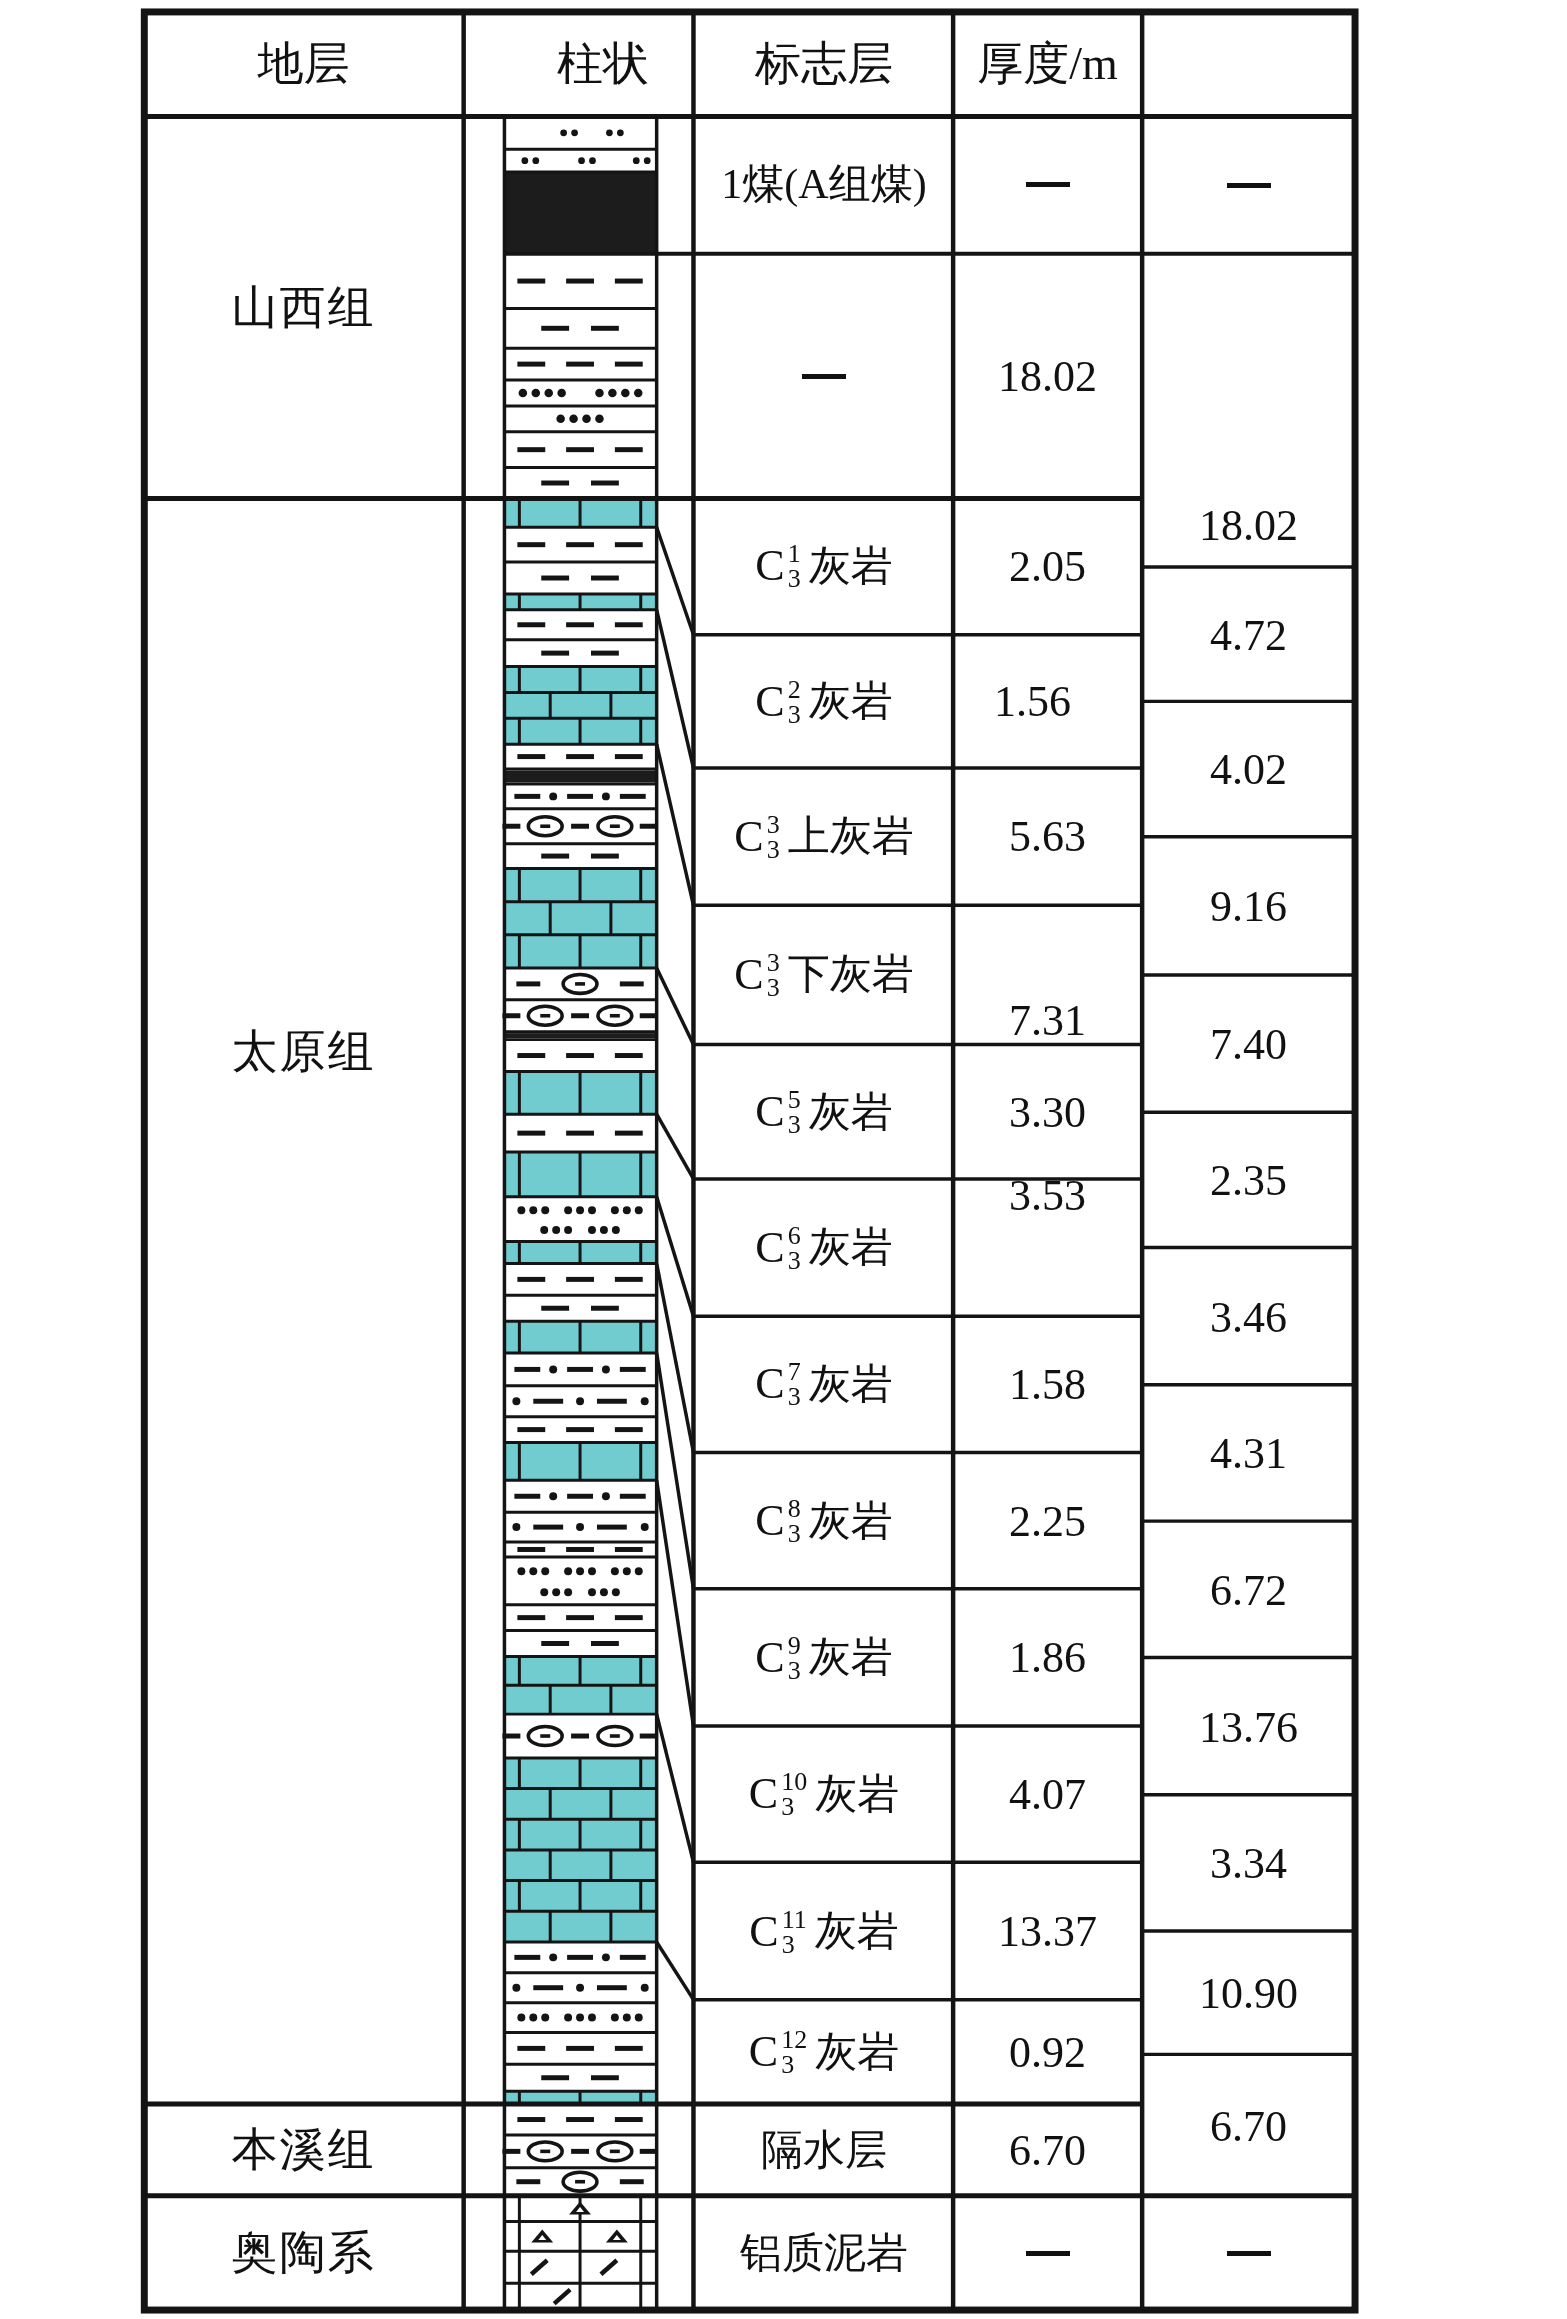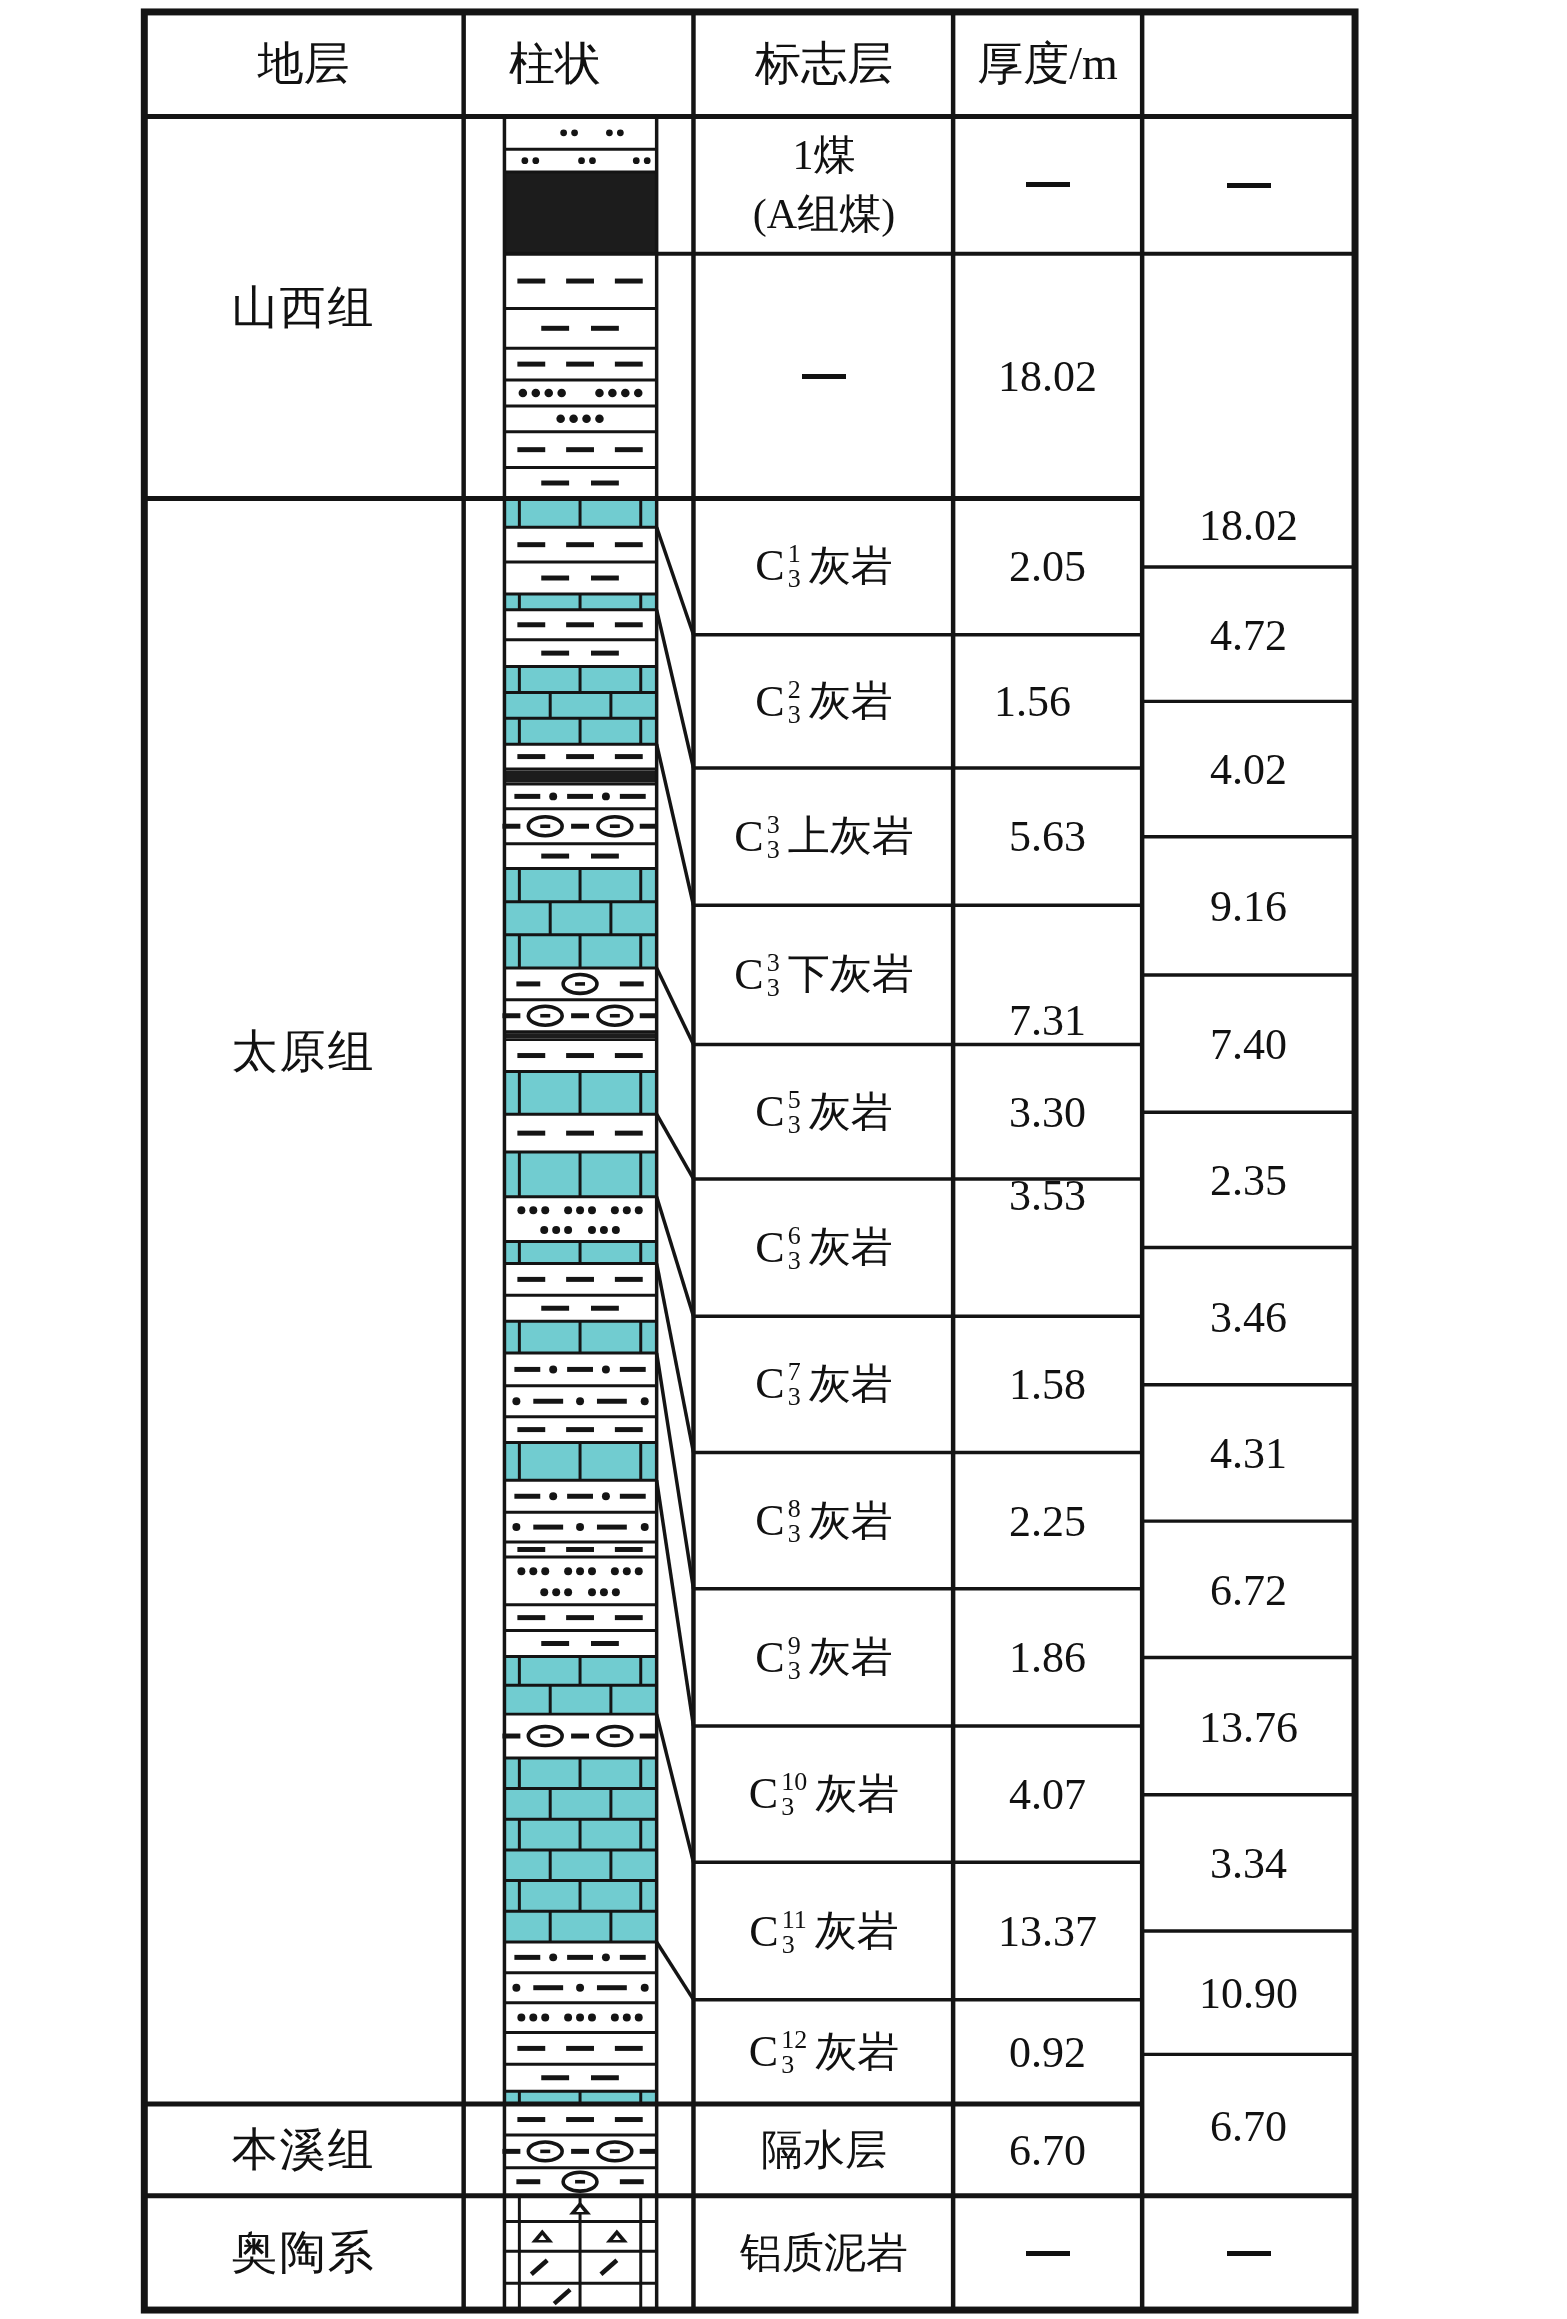--- a/index.html
+++ b/index.html
@@ -7,21 +7,21 @@
     position:relative;width:1567px;height:2319px;background:#ffffff;overflow:hidden;
     font-family:"Liberation Serif","DejaVu Serif",serif;color:#111;padding-left:16px;
   }
   #fig{position:absolute;left:0;top:0;width:1567px;height:2319px;}
   .hcell,.fcell,.mcell,.tcell,.scell{
     position:absolute;display:flex;align-items:center;justify-content:center;
     text-align:center;white-space:nowrap;color:#111;
   }
   .hcell{font-size:46px;}
   .fcell{font-size:46px;letter-spacing:2px;}
-  .mcell{font-size:42px;flex-direction:column;line-height:1.4;}
+  .mcell{font-size:42px;flex-direction:row;line-height:1.4;}
   .tcell,.scell{font-size:44px;}
   .mrow{display:flex;align-items:center;justify-content:center;}
   .cbase{font-size:44px;}
   .cstack{display:inline-flex;flex-direction:column;align-items:flex-start;
           line-height:.95;font-size:26px;margin:0 8px 0 3px;transform:translateY(1px);}
   .dashbar{display:inline-block;width:44px;height:5px;background:#111;}
 </style>
 </head>
 <body>
 
@@ -421,21 +421,21 @@
       <line x1="466" y1="12" x2="466" y2="2322" stroke="#141414" stroke-width="4.5"></line>
       <line x1="697" y1="12" x2="697" y2="2322" stroke="#141414" stroke-width="4.5"></line>
       <line x1="958" y1="12" x2="958" y2="2322" stroke="#141414" stroke-width="4.5"></line>
       <line x1="1148" y1="12" x2="1148" y2="2322" stroke="#141414" stroke-width="4.5"></line>
       <line x1="507" y1="117" x2="507" y2="2322" stroke="#141414" stroke-width="3.5"></line>
       <line x1="660" y1="117" x2="660" y2="2322" stroke="#141414" stroke-width="3.5"></line>
       <rect x="145" y="12" width="1217" height="2310" fill="none" stroke="#141414" stroke-width="7"></rect>
     </svg>
 
   <div class="hcell" style="left:144px;top:12px;width:319px;height:104px;">地层</div>
-  <div class="hcell" style="left:440px;top:12px;width:230px;height:104px;">柱状</div>
+  <div class="hcell" style="left:488px;top:12px;width:230px;height:104px;">柱状</div>
   <div class="hcell" style="left:694px;top:12px;width:260px;height:104px;">标志层</div>
   <div class="hcell" style="left:953px;top:12px;width:189px;height:104px;text-align:center;">厚度/m</div>
 
   <div id="formations">
       <div class="fcell" style="left: 144px; top: 268px; width: 319px; height: 80px;">山西组</div>
       <div class="fcell" style="left: 144px; top: 1012px; width: 319px; height: 80px;">太原组</div>
       <div class="fcell" style="left: 144px; top: 2110px; width: 319px; height: 80px;">本溪组</div>
       <div class="fcell" style="left: 144px; top: 2213px; width: 319px; height: 80px;">奥陶系</div>
     </div>
   <div id="markers">

